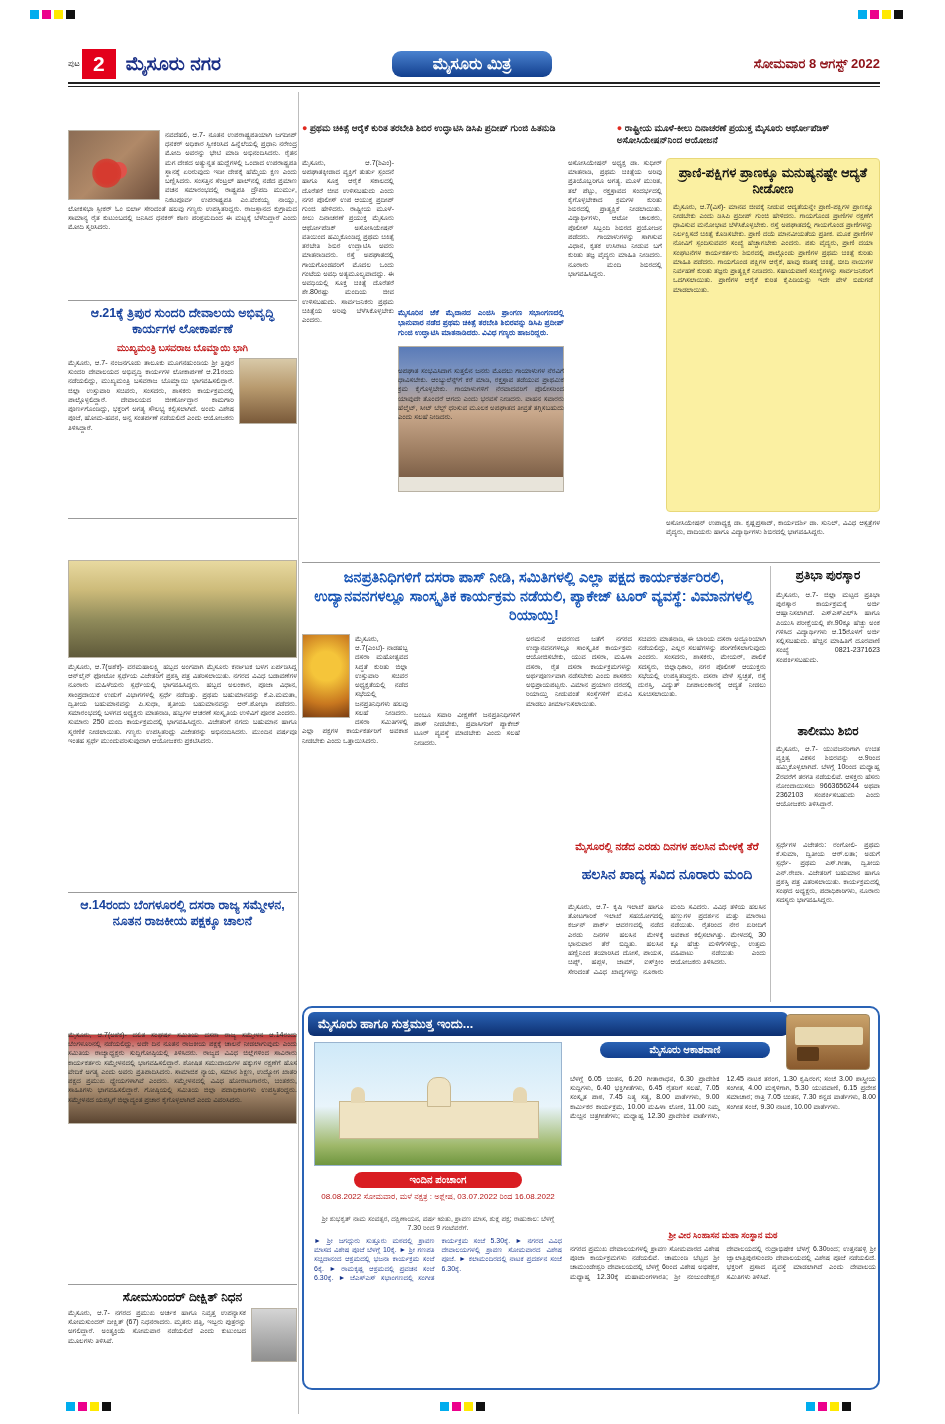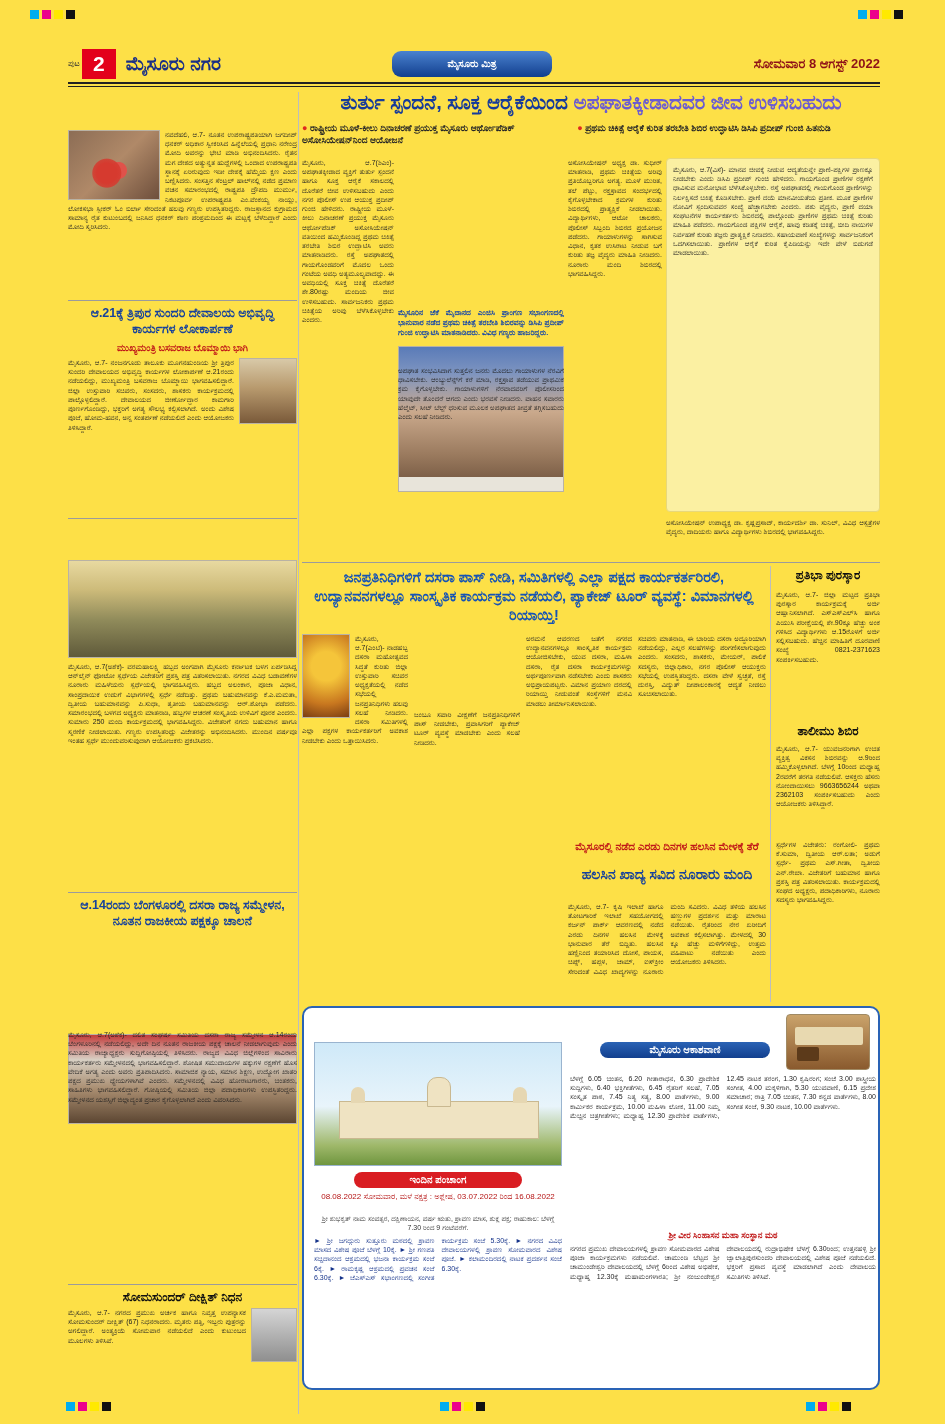--- a/index.html
+++ b/index.html
@@ -1,17 +1,17 @@
 <!DOCTYPE html>
 <html><head>
 <meta charset="utf-8">
 <style>
 *{margin:0;padding:0;box-sizing:border-box}
 html,body{background:#9a9a9a}
-.page{position:relative;width:945px;height:1424px;margin:0 auto;background:#fde047;font-family:"Liberation Sans",sans-serif;overflow:hidden;color:#1a1a1a}
+.page{position:relative;width:945px;height:1424px;margin:0 auto;background:#ffffff;font-family:"Liberation Sans",sans-serif;overflow:hidden;color:#1a1a1a}
 .abs{position:absolute}
 .t7{font-size:7px;line-height:1.32;text-align:justify;color:#222;overflow:hidden}
 .cap{font-size:7.5px;line-height:1.3;text-align:justify;color:#1747a8;font-weight:bold;overflow:hidden}
 .headblack{color:#101010;font-weight:bold;text-align:center}
 .headblue{color:#16419c;font-weight:bold;text-align:center}
 .rule-h{background:#9b9b9b;height:1px}
 .rule-v{background:#bdbdbd;width:1px}
 .photo{position:relative;overflow:hidden;border:1px solid #b9b2a4}
 .cols2{column-count:2;column-gap:7px}
 .reg{display:flex;gap:3px}
@@ -35,21 +35,21 @@
     <i style="background:#00adee"></i>
       <i style="background:#ec008c"></i>
       <i style="background:#ffe900"></i>
       <i style="background:#111"></i>
   </div>
 
   <div class="abs" style="left:68px;top:48px;width:812px;height:32px;display:flex;align-items:center">
     <span style="font-size:8px;color:#333;margin-right:2px">ಪುಟ</span>
     <span style="width:34px;height:30px;background:#e3001b;color:#fff;font-weight:bold;font-size:21px;display:flex;align-items:center;justify-content:center">2</span>
     <span style="font-size:19px;font-weight:bold;color:#1a2f86;margin-left:10px">ಮೈಸೂರು ನಗರ</span>
-    <span class="pill" style="position:absolute;left:324px;width:160px;height:26px;background:linear-gradient(180deg,#4a82cf,#123f8e);font-size:10px">ಮೈಸೂರು ಮಿತ್ರ</span>
+    <span class="pill" style="position:absolute;left:324px;width:160px;height:26px;background:linear-gradient(180deg,#4a82cf,#123f8e);font-size:16px">ಮೈಸೂರು ಮಿತ್ರ</span>
     <span style="position:absolute;right:0;font-size:13px;font-weight:bold;color:#8f1218">ಸೋಮವಾರ 8 ಆಗಸ್ಟ್ 2022</span>
   </div>
   <div class="abs" style="left:68px;top:82px;width:812px;height:2px;background:#222"></div>
   <div class="abs" style="left:68px;top:86px;width:812px;height:1px;background:#222"></div>
 
   <div class="abs rule-v" style="left:298px;top:92px;height:1322px"></div>
   <div class="abs rule-v" style="left:770px;top:566px;height:436px"></div>
 
   <div class="abs t7" style="left:68px;top:130px;width:229px;height:166px">
     <span class="photo fl-l" style="display:block;width:92px;height:70px;background:
@@ -76,39 +76,37 @@
   <div class="abs photo" style="left:68px;top:936px;width:229px;height:90px;background:linear-gradient(180deg,#c23b3b 0%,#d8d0c4 28%,#a88c6f 62%,#5c4632 100%)"></div>
   <div class="abs t7" style="left:68px;top:1030px;width:229px;height:250px">ಮೈಸೂರು, ಆ.7(ಅಶೆಕ)- ದಲಿತ ಸಂಘರ್ಷ ಸಮಿತಿಯ ದಸರಾ ರಾಜ್ಯ ಸಮ್ಮೇಳನ ಆ.14ರಂದು ಬೆಂಗಳೂರಿನಲ್ಲಿ ನಡೆಯಲಿದ್ದು, ಅದೇ ದಿನ ನೂತನ ರಾಜಕೀಯ ಪಕ್ಷಕ್ಕೆ ಚಾಲನೆ ನೀಡಲಾಗುವುದು ಎಂದು ಸಮಿತಿಯ ರಾಜ್ಯಾಧ್ಯಕ್ಷರು ಸುದ್ದಿಗೋಷ್ಠಿಯಲ್ಲಿ ತಿಳಿಸಿದರು. ರಾಜ್ಯದ ವಿವಿಧ ಜಿಲ್ಲೆಗಳಿಂದ ಸಾವಿರಾರು ಕಾರ್ಯಕರ್ತರು ಸಮ್ಮೇಳನದಲ್ಲಿ ಭಾಗವಹಿಸಲಿದ್ದಾರೆ. ಶೋಷಿತ ಸಮುದಾಯಗಳ ಹಕ್ಕುಗಳ ರಕ್ಷಣೆಗೆ ಹೊಸ ವೇದಿಕೆ ಅಗತ್ಯ ಎಂದು ಅವರು ಪ್ರತಿಪಾದಿಸಿದರು. ಸಾಮಾಜಿಕ ನ್ಯಾಯ, ಸಮಾನ ಶಿಕ್ಷಣ, ಉದ್ಯೋಗ ಖಾತರಿ ಪಕ್ಷದ ಪ್ರಮುಖ ಧ್ಯೇಯಗಳಾಗಿವೆ ಎಂದರು. ಸಮ್ಮೇಳನದಲ್ಲಿ ವಿವಿಧ ಹೋರಾಟಗಾರರು, ಚಿಂತಕರು, ಸಾಹಿತಿಗಳು ಭಾಗವಹಿಸಲಿದ್ದಾರೆ. ಗೋಷ್ಠಿಯಲ್ಲಿ ಸಮಿತಿಯ ಜಿಲ್ಲಾ ಪದಾಧಿಕಾರಿಗಳು ಉಪಸ್ಥಿತರಿದ್ದರು. ಸಮ್ಮೇಳನದ ಯಶಸ್ಸಿಗೆ ಜಿಲ್ಲಾದ್ಯಂತ ಪ್ರಚಾರ ಕೈಗೊಳ್ಳಲಾಗಿದೆ ಎಂದು ವಿವರಿಸಿದರು.</div>
   <div class="abs rule-h" style="left:68px;top:1284px;width:229px"></div>
 
   <div class="abs headblack" style="left:68px;top:1290px;width:229px;height:16px;font-size:12px">ಸೋಮಸುಂದರ್ ದೀಕ್ಷಿತ್ ನಿಧನ</div>
   <div class="abs t7" style="left:68px;top:1308px;width:229px;height:104px">
     <span class="photo fl-r" style="display:block;width:46px;height:54px;background:linear-gradient(180deg,#d5d5d5,#8f8f8f)"></span>
     <span>ಮೈಸೂರು, ಆ.7- ನಗರದ ಪ್ರಮುಖ ಅರ್ಚಕ ಹಾಗೂ ನಿವೃತ್ತ ಉಪನ್ಯಾಸಕ ಸೋಮಸುಂದರ್ ದೀಕ್ಷಿತ್ (67) ನಿಧನರಾದರು. ಮೃತರು ಪತ್ನಿ, ಇಬ್ಬರು ಪುತ್ರರನ್ನು ಅಗಲಿದ್ದಾರೆ. ಅಂತ್ಯಕ್ರಿಯೆ ಸೋಮವಾರ ನಡೆಯಲಿದೆ ಎಂದು ಕುಟುಂಬದ ಮೂಲಗಳು ತಿಳಿಸಿವೆ.</span>
   </div>
 
-  <div class="abs" style="left:302px;top:90px;width:578px;height:30px;text-align:center;font-size:20px;font-weight:bold;line-height:1.2">
-    <span style="color:#153a9b">ತುರ್ತು ಸ್ಪಂದನೆ, ಸೂಕ್ತ ಆರೈಕೆಯಿಂದ </span><span style="color:#6b5bd2">ಅಪಘಾತಕ್ಕೀಡಾದವರ ಜೀವ ಉಳಿಸಬಹುದು</span>
-  </div>
   <div class="abs" style="left:302px;top:122px;width:578px;height:30px;display:flex;gap:12px">
+    <div style="flex:1.15;font-size:9px;font-weight:bold;color:#262626;line-height:1.35"><span style="color:#e02a1f">● </span><span>ಪ್ರಥಮ ಚಿಕಿತ್ಸೆ ಆರೈಕೆ ಕುರಿತ ತರಬೇತಿ ಶಿಬಿರ ಉದ್ಘಾಟಿಸಿ ಡಿಸಿಪಿ ಪ್ರದೀಪ್ ಗುಂಜಿ ಹಿತನುಡಿ</span></div>
     <div style="flex:1;font-size:9px;font-weight:bold;color:#262626;line-height:1.35"><span style="color:#e02a1f">● </span><span>ರಾಷ್ಟ್ರೀಯ ಮೂಳೆ-ಕೀಲು ದಿನಾಚರಣೆ ಪ್ರಯುಕ್ತ ಮೈಸೂರು ಆರ್ಥೋಪೆಡಿಕ್ ಅಸೋಸಿಯೇಷನ್‌ನಿಂದ ಆಯೋಜನೆ</span></div>
-    <div style="flex:1.15;font-size:9px;font-weight:bold;color:#262626;line-height:1.35"><span style="color:#e02a1f">● </span><span>ಪ್ರಥಮ ಚಿಕಿತ್ಸೆ ಆರೈಕೆ ಕುರಿತ ತರಬೇತಿ ಶಿಬಿರ ಉದ್ಘಾಟಿಸಿ ಡಿಸಿಪಿ ಪ್ರದೀಪ್ ಗುಂಜಿ ಹಿತನುಡಿ</span></div>
   </div>
 
   <div class="abs t7" style="left:302px;top:158px;width:92px;height:402px">ಮೈಸೂರು, ಆ.7(ಶಿಎಂ)- ಅಪಘಾತಕ್ಕೀಡಾದ ವ್ಯಕ್ತಿಗೆ ತುರ್ತು ಸ್ಪಂದನೆ ಹಾಗೂ ಸೂಕ್ತ ಆರೈಕೆ ಸಕಾಲದಲ್ಲಿ ದೊರೆತರೆ ಜೀವ ಉಳಿಸಬಹುದು ಎಂದು ನಗರ ಪೊಲೀಸ್ ಉಪ ಆಯುಕ್ತ ಪ್ರದೀಪ್ ಗುಂಜಿ ಹೇಳಿದರು. ರಾಷ್ಟ್ರೀಯ ಮೂಳೆ-ಕೀಲು ದಿನಾಚರಣೆ ಪ್ರಯುಕ್ತ ಮೈಸೂರು ಆರ್ಥೋಪೆಡಿಕ್ ಅಸೋಸಿಯೇಷನ್ ವತಿಯಿಂದ ಹಮ್ಮಿಕೊಂಡಿದ್ದ ಪ್ರಥಮ ಚಿಕಿತ್ಸೆ ತರಬೇತಿ ಶಿಬಿರ ಉದ್ಘಾಟಿಸಿ ಅವರು ಮಾತನಾಡಿದರು. ರಸ್ತೆ ಅಪಘಾತದಲ್ಲಿ ಗಾಯಗೊಂಡವರಿಗೆ ಮೊದಲ ಒಂದು ಗಂಟೆಯ ಅವಧಿ ಅತ್ಯಮೂಲ್ಯವಾದದ್ದು. ಈ ಅವಧಿಯಲ್ಲಿ ಸೂಕ್ತ ಚಿಕಿತ್ಸೆ ದೊರೆತರೆ ಶೇ.80ರಷ್ಟು ಮಂದಿಯ ಜೀವ ಉಳಿಸಬಹುದು. ಸಾರ್ವಜನಿಕರು ಪ್ರಥಮ ಚಿಕಿತ್ಸೆಯ ಅರಿವು ಬೆಳೆಸಿಕೊಳ್ಳಬೇಕು ಎಂದರು.</div>
 
   <div class="abs photo" style="left:398px;top:158px;width:166px;height:146px;background:linear-gradient(180deg,#5a7bb8 0%,#7d94c0 18%,#caa98c 45%,#9a7a5e 75%,#6b4f3a 100%)">
     <span style="position:absolute;left:0;bottom:0;width:100%;height:14px;background:#e8e4da"></span>
   </div>
   <div class="abs cap" style="left:398px;top:308px;width:166px;height:54px">ಮೈಸೂರಿನ ಜೆಕೆ ಮೈದಾನದ ಎಂಜಿಸಿ ಪ್ರಾಂಗಣ ಸಭಾಂಗಣದಲ್ಲಿ ಭಾನುವಾರ ನಡೆದ ಪ್ರಥಮ ಚಿಕಿತ್ಸೆ ತರಬೇತಿ ಶಿಬಿರವನ್ನು ಡಿಸಿಪಿ ಪ್ರದೀಪ್ ಗುಂಜಿ ಉದ್ಘಾಟಿಸಿ ಮಾತನಾಡಿದರು. ವಿವಿಧ ಗಣ್ಯರು ಹಾಜರಿದ್ದರು.</div>
   <div class="abs t7" style="left:398px;top:366px;width:166px;height:194px">ಅಪಘಾತ ಸಂಭವಿಸಿದಾಗ ಸುತ್ತಲಿನ ಜನರು ಮೊದಲು ಗಾಯಾಳುಗಳ ನೆರವಿಗೆ ಧಾವಿಸಬೇಕು. ಆಂಬ್ಯುಲೆನ್ಸ್‌ಗೆ ಕರೆ ಮಾಡಿ, ರಕ್ತಸ್ರಾವ ತಡೆಯುವ ಪ್ರಾಥಮಿಕ ಕ್ರಮ ಕೈಗೊಳ್ಳಬೇಕು. ಗಾಯಾಳುಗಳಿಗೆ ನೆರವಾದವರಿಗೆ ಪೊಲೀಸರಿಂದ ಯಾವುದೇ ತೊಂದರೆ ಆಗದು ಎಂದು ಭರವಸೆ ನೀಡಿದರು. ವಾಹನ ಸವಾರರು ಹೆಲ್ಮೆಟ್, ಸೀಟ್ ಬೆಲ್ಟ್ ಧರಿಸುವ ಮೂಲಕ ಅಪಘಾತದ ತೀವ್ರತೆ ತಗ್ಗಿಸಬಹುದು ಎಂದು ಸಲಹೆ ನೀಡಿದರು.</div>
 
   <div class="abs t7" style="left:568px;top:158px;width:94px;height:402px">ಅಸೋಸಿಯೇಷನ್ ಅಧ್ಯಕ್ಷ ಡಾ. ಸುಧೀರ್ ಮಾತನಾಡಿ, ಪ್ರಥಮ ಚಿಕಿತ್ಸೆಯ ಅರಿವು ಪ್ರತಿಯೊಬ್ಬರಿಗೂ ಅಗತ್ಯ. ಮೂಳೆ ಮುರಿತ, ತಲೆ ಪೆಟ್ಟು, ರಕ್ತಸ್ರಾವದ ಸಂದರ್ಭದಲ್ಲಿ ಕೈಗೊಳ್ಳಬೇಕಾದ ಕ್ರಮಗಳ ಕುರಿತು ಶಿಬಿರದಲ್ಲಿ ಪ್ರಾತ್ಯಕ್ಷಿಕೆ ನೀಡಲಾಯಿತು. ವಿದ್ಯಾರ್ಥಿಗಳು, ಆಟೋ ಚಾಲಕರು, ಪೊಲೀಸ್ ಸಿಬ್ಬಂದಿ ಶಿಬಿರದ ಪ್ರಯೋಜನ ಪಡೆದರು. ಗಾಯಾಳುಗಳನ್ನು ಸಾಗಿಸುವ ವಿಧಾನ, ಕೃತಕ ಉಸಿರಾಟ ನೀಡುವ ಬಗೆ ಕುರಿತು ತಜ್ಞ ವೈದ್ಯರು ಮಾಹಿತಿ ನೀಡಿದರು. ನೂರಾರು ಮಂದಿ ಶಿಬಿರದಲ್ಲಿ ಭಾಗವಹಿಸಿದ್ದರು.</div>
 
   <div class="abs" style="left:666px;top:158px;width:214px;height:354px;background:#fbf0a2;border:1px solid #e8d87a;border-radius:4px;padding:6px">
+    <div style="font-size:13px;font-weight:bold;color:#101010;text-align:center;line-height:1.25;margin-bottom:4px">ಪ್ರಾಣಿ-ಪಕ್ಷಿಗಳ ಪ್ರಾಣಕ್ಕೂ ಮನುಷ್ಯನಷ್ಟೇ ಆದ್ಯತೆ ನೀಡೋಣ</div>
     <div class="t7" style="height:292px">ಮೈಸೂರು, ಆ.7(ವಿಸೆ)- ಮಾನವ ಜೀವಕ್ಕೆ ನೀಡುವ ಆದ್ಯತೆಯನ್ನೇ ಪ್ರಾಣಿ-ಪಕ್ಷಿಗಳ ಪ್ರಾಣಕ್ಕೂ ನೀಡಬೇಕು ಎಂದು ಡಿಸಿಪಿ ಪ್ರದೀಪ್ ಗುಂಜಿ ಹೇಳಿದರು. ಗಾಯಗೊಂಡ ಪ್ರಾಣಿಗಳ ರಕ್ಷಣೆಗೆ ಧಾವಿಸುವ ಮನೋಭಾವ ಬೆಳೆಸಿಕೊಳ್ಳಬೇಕು. ರಸ್ತೆ ಅಪಘಾತದಲ್ಲಿ ಗಾಯಗೊಂಡ ಪ್ರಾಣಿಗಳನ್ನು ನಿರ್ಲಕ್ಷಿಸದೆ ಚಿಕಿತ್ಸೆ ಕೊಡಿಸಬೇಕು. ಪ್ರಾಣಿ ದಯೆ ಮಾನವೀಯತೆಯ ಪ್ರತೀಕ. ಮೂಕ ಪ್ರಾಣಿಗಳ ನೋವಿಗೆ ಸ್ಪಂದಿಸುವವರ ಸಂಖ್ಯೆ ಹೆಚ್ಚಾಗಬೇಕು ಎಂದರು. ಪಶು ವೈದ್ಯರು, ಪ್ರಾಣಿ ದಯಾ ಸಂಘಟನೆಗಳ ಕಾರ್ಯಕರ್ತರು ಶಿಬಿರದಲ್ಲಿ ಪಾಲ್ಗೊಂಡು ಪ್ರಾಣಿಗಳ ಪ್ರಥಮ ಚಿಕಿತ್ಸೆ ಕುರಿತು ಮಾಹಿತಿ ಪಡೆದರು. ಗಾಯಗೊಂಡ ಪಕ್ಷಿಗಳ ಆರೈಕೆ, ಹಾವು ಕಡಿತಕ್ಕೆ ಚಿಕಿತ್ಸೆ, ಬೀದಿ ನಾಯಿಗಳ ನಿರ್ವಹಣೆ ಕುರಿತು ತಜ್ಞರು ಪ್ರಾತ್ಯಕ್ಷಿಕೆ ನೀಡಿದರು. ಸಹಾಯವಾಣಿ ಸಂಖ್ಯೆಗಳನ್ನು ಸಾರ್ವಜನಿಕರಿಗೆ ಒದಗಿಸಲಾಯಿತು. ಪ್ರಾಣಿಗಳ ಆರೈಕೆ ಕುರಿತ ಕೈಪಿಡಿಯನ್ನು ಇದೇ ವೇಳೆ ಬಿಡುಗಡೆ ಮಾಡಲಾಯಿತು.</div>
   </div>
   <div class="abs t7" style="left:666px;top:518px;width:214px;height:42px">ಅಸೋಸಿಯೇಷನ್ ಉಪಾಧ್ಯಕ್ಷ ಡಾ. ಕೃಷ್ಣಪ್ರಸಾದ್, ಕಾರ್ಯದರ್ಶಿ ಡಾ. ಸುನಿಲ್, ವಿವಿಧ ಆಸ್ಪತ್ರೆಗಳ ವೈದ್ಯರು, ದಾದಿಯರು ಹಾಗೂ ವಿದ್ಯಾರ್ಥಿಗಳು ಶಿಬಿರದಲ್ಲಿ ಭಾಗವಹಿಸಿದ್ದರು.</div>
 
   <div class="abs rule-h" style="left:302px;top:562px;width:578px"></div>
   <div class="abs headblue" style="left:302px;top:568px;width:464px;height:58px;font-size:14.5px;line-height:1.32;color:#1553b5">ಜನಪ್ರತಿನಿಧಿಗಳಿಗೆ ದಸರಾ ಪಾಸ್ ನೀಡಿ, ಸಮಿತಿಗಳಲ್ಲಿ ಎಲ್ಲಾ ಪಕ್ಷದ ಕಾರ್ಯಕರ್ತರಿರಲಿ, ಉದ್ಯಾನವನಗಳಲ್ಲೂ ಸಾಂಸ್ಕೃತಿಕ ಕಾರ್ಯಕ್ರಮ ನಡೆಯಲಿ, ಪ್ಯಾಕೇಜ್ ಟೂರ್ ವ್ಯವಸ್ಥೆ: ವಿಮಾನಗಳಲ್ಲಿ ರಿಯಾಯ್ತಿ!</div>
 
   <div class="abs t7" style="left:302px;top:634px;width:106px;height:198px">
     <span class="photo fl-l" style="display:block;width:48px;height:84px;background:radial-gradient(circle at 50% 38%, #f5c53a 0 26%, #c8771f 68%, #7a3d12)"></span>
     <span>ಮೈಸೂರು, ಆ.7(ಎಂಟಿ)- ನಾಡಹಬ್ಬ ದಸರಾ ಮಹೋತ್ಸವದ ಸಿದ್ಧತೆ ಕುರಿತು ಜಿಲ್ಲಾ ಉಸ್ತುವಾರಿ ಸಚಿವರ ಅಧ್ಯಕ್ಷತೆಯಲ್ಲಿ ನಡೆದ ಸಭೆಯಲ್ಲಿ ಜನಪ್ರತಿನಿಧಿಗಳು ಹಲವು ಸಲಹೆ ನೀಡಿದರು. ದಸರಾ ಸಮಿತಿಗಳಲ್ಲಿ ಎಲ್ಲಾ ಪಕ್ಷಗಳ ಕಾರ್ಯಕರ್ತರಿಗೆ ಅವಕಾಶ ನೀಡಬೇಕು ಎಂದು ಒತ್ತಾಯಿಸಿದರು.</span>
@@ -122,20 +120,21 @@
   <div class="abs headblack" style="left:776px;top:724px;width:104px;height:16px;font-size:12px">ತಾಲೀಮು ಶಿಬಿರ</div>
   <div class="abs t7" style="left:776px;top:744px;width:104px;height:88px">ಮೈಸೂರು, ಆ.7- ಯುವಜನರಿಗಾಗಿ ಉಚಿತ ವ್ಯಕ್ತಿತ್ವ ವಿಕಸನ ಶಿಬಿರವನ್ನು ಆ.9ರಿಂದ ಹಮ್ಮಿಕೊಳ್ಳಲಾಗಿದೆ. ಬೆಳಗ್ಗೆ 10ರಿಂದ ಮಧ್ಯಾಹ್ನ 2ರವರೆಗೆ ತರಗತಿ ನಡೆಯಲಿವೆ. ಆಸಕ್ತರು ಹೆಸರು ನೋಂದಾಯಿಸಲು 9663656244 ಅಥವಾ 2362103 ಸಂಪರ್ಕಿಸಬಹುದು ಎಂದು ಆಯೋಜಕರು ತಿಳಿಸಿದ್ದಾರೆ.</div>
 
   <div class="abs photo" style="left:302px;top:836px;width:260px;height:166px;background:linear-gradient(180deg,#7da35a 0%,#a9c177 20%,#d9cfa8 45%,#b08a64 72%,#6f5136 100%)"></div>
   <div class="abs" style="left:568px;top:840px;width:198px;height:26px;font-size:10.5px;font-weight:bold;color:#c01818;text-align:center;line-height:1.25">ಮೈಸೂರಲ್ಲಿ ನಡೆದ ಎರಡು ದಿನಗಳ ಹಲಸಿನ ಮೇಳಕ್ಕೆ ತೆರೆ</div>
   <div class="abs headblue" style="left:568px;top:866px;width:198px;height:34px;font-size:14px;line-height:1.25">ಹಲಸಿನ ಖಾದ್ಯ ಸವಿದ ನೂರಾರು ಮಂದಿ</div>
   <div class="abs t7 cols2" style="left:568px;top:902px;width:198px;height:100px">ಮೈಸೂರು, ಆ.7- ಕೃಷಿ ಇಲಾಖೆ ಹಾಗೂ ತೋಟಗಾರಿಕೆ ಇಲಾಖೆ ಸಹಯೋಗದಲ್ಲಿ ಕರ್ಜನ್ ಪಾರ್ಕ್ ಆವರಣದಲ್ಲಿ ನಡೆದ ಎರಡು ದಿನಗಳ ಹಲಸಿನ ಮೇಳಕ್ಕೆ ಭಾನುವಾರ ತೆರೆ ಬಿದ್ದಿತು. ಹಲಸಿನ ಹಣ್ಣಿನಿಂದ ತಯಾರಿಸಿದ ದೋಸೆ, ಪಾಯಸ, ಚಿಪ್ಸ್, ಹಪ್ಪಳ, ಜಾಮ್, ಐಸ್‌ಕ್ರೀಂ ಸೇರಿದಂತೆ ವಿವಿಧ ಖಾದ್ಯಗಳನ್ನು ನೂರಾರು ಮಂದಿ ಸವಿದರು. ವಿವಿಧ ತಳಿಯ ಹಲಸಿನ ಹಣ್ಣುಗಳ ಪ್ರದರ್ಶನ ಮತ್ತು ಮಾರಾಟ ನಡೆಯಿತು. ರೈತರಿಂದ ನೇರ ಖರೀದಿಗೆ ಅವಕಾಶ ಕಲ್ಪಿಸಲಾಗಿತ್ತು. ಮೇಳದಲ್ಲಿ 30 ಕ್ಕೂ ಹೆಚ್ಚು ಮಳಿಗೆಗಳಿದ್ದು, ಉತ್ತಮ ವಹಿವಾಟು ನಡೆಯಿತು ಎಂದು ಆಯೋಜಕರು ತಿಳಿಸಿದರು.</div>
   <div class="abs t7" style="left:776px;top:840px;width:104px;height:162px">ಸ್ಪರ್ಧೆಗಳ ವಿಜೇತರು: ರಂಗೋಲಿ- ಪ್ರಥಮ ಕೆ.ಸುಮಾ, ದ್ವಿತೀಯ ಆರ್.ಲತಾ; ಅಡುಗೆ ಸ್ಪರ್ಧೆ- ಪ್ರಥಮ ಎಸ್.ಗೀತಾ, ದ್ವಿತೀಯ ಎನ್.ರೇಖಾ. ವಿಜೇತರಿಗೆ ಬಹುಮಾನ ಹಾಗೂ ಪ್ರಶಸ್ತಿ ಪತ್ರ ವಿತರಿಸಲಾಯಿತು. ಕಾರ್ಯಕ್ರಮದಲ್ಲಿ ಸಂಘದ ಅಧ್ಯಕ್ಷರು, ಪದಾಧಿಕಾರಿಗಳು, ನೂರಾರು ಸದಸ್ಯರು ಭಾಗವಹಿಸಿದ್ದರು.</div>
 
   <div class="abs" style="left:302px;top:1006px;width:578px;height:384px;border:2.5px solid #2a63b5;border-radius:10px;background:#fff">
+    <div style="position:absolute;left:4px;top:4px;width:480px;height:24px;background:linear-gradient(180deg,#2a63b5,#0d2f70);border-radius:6px;color:#fff;font-weight:bold;font-size:12.5px;display:flex;align-items:center;padding-left:10px">ಮೈಸೂರು ಹಾಗೂ ಸುತ್ತಮುತ್ತ ಇಂದು...</div>
 
     <div style="position:absolute;right:8px;top:6px;width:84px;height:56px;border:1px solid #a08a64;border-radius:4px;background:linear-gradient(180deg,#caa36b,#8a5a2e);overflow:hidden">
       <span style="position:absolute;left:8px;top:12px;width:68px;height:18px;background:#e8d9b0;border-radius:2px"></span>
       <span style="position:absolute;left:10px;bottom:8px;width:22px;height:14px;background:#5c3a1a;border-radius:2px"></span>
     </div>
 
     <div style="position:absolute;left:10px;top:34px;width:248px;height:124px;border:1px solid #9ab4cf;overflow:hidden;background:linear-gradient(180deg,#cfe9f8 0%,#e8f4fb 52%,#9fb86a 84%,#6f963f 100%)">
       <span style="position:absolute;left:24px;bottom:26px;width:200px;height:38px;background:#efe3c2;border:1px solid #c9b890"></span>
       <span style="position:absolute;left:112px;bottom:58px;width:24px;height:30px;background:#efe3c2;border:1px solid #c9b890;border-radius:10px 10px 0 0"></span>
       <span style="position:absolute;left:36px;bottom:62px;width:14px;height:16px;background:#e6d7b2;border-radius:7px 7px 0 0"></span>

